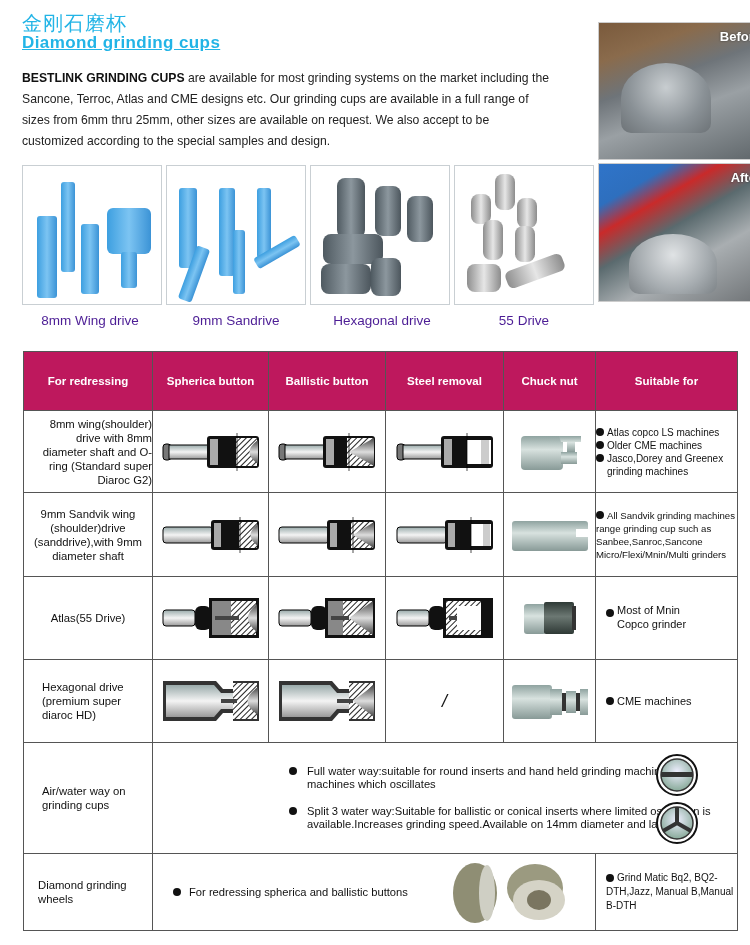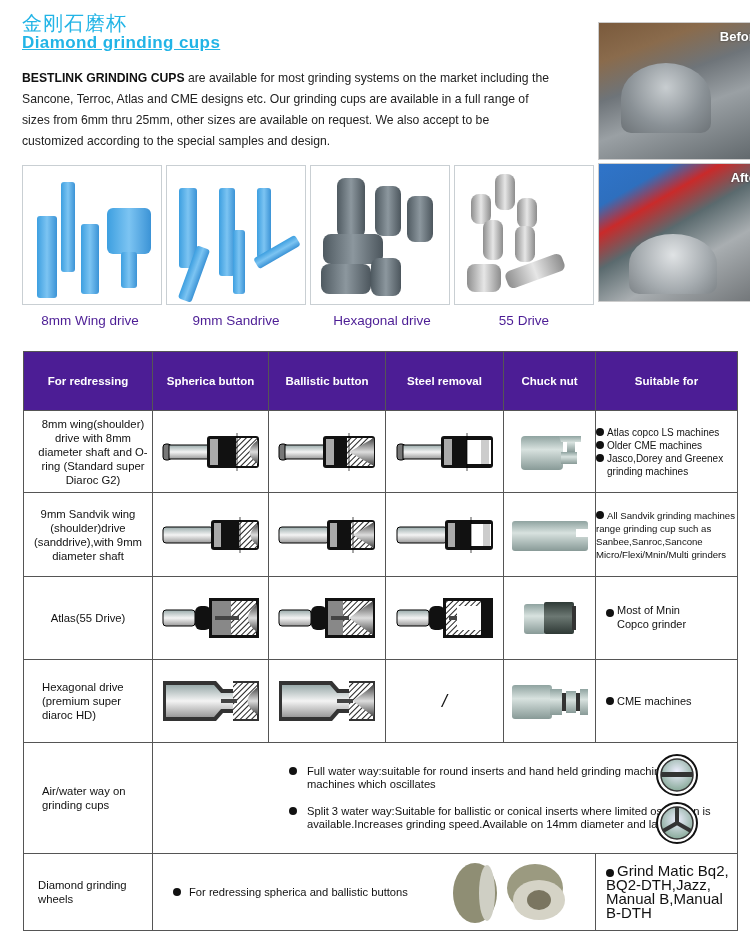--- a/index.html
+++ b/index.html
@@ -18,21 +18,21 @@
   
   .prod{top:165px;width:138px;height:138px;border:1px solid #c9cfd3;background:#fff;overflow:hidden;}
   .prod-cap{top:313px;font-size:13.5px;color:#4c1d95;text-align:center;width:140px;}
   .cyl{position:absolute;border-radius:3px;}
   .blue{background:linear-gradient(90deg,#3d9fe0,#7cc4f2 50%,#3b93d6);}
   .grey{background:linear-gradient(90deg,#4f5a61,#8c979e 50%,#4c565d);}
   .steel{background:linear-gradient(90deg,#8e8e8e,#e6e6e6 50%,#8c8c8c);}
   
   table.spec{position:absolute;left:23px;top:351px;width:714px;border-collapse:collapse;table-layout:fixed;}
   table.spec td, table.spec th{border:1px solid #555;padding:0;vertical-align:middle;}
-  table.spec th{background:#4c1d95;color:#fff;font-size:11.5px;font-weight:bold;height:58px;text-align:center;}
+  table.spec th{background:#be185d;color:#fff;font-size:11.5px;font-weight:bold;height:58px;text-align:center;}
   .c0{width:129px;}.c1{width:116px;}.c2{width:117px;}.c3{width:118px;}.c4{width:92px;}.c5{width:142px;}
   .rowlabel{font-size:11.3px;line-height:14px;text-align:center;padding:0 4px;color:#111;}
   .rowlabel.left{text-align:left;padding-left:18px;}
   .suit{font-size:10px;line-height:13px;padding:0 4px 0 6px;color:#111;}
   .suit .bul{display:inline-block;width:8px;height:8px;border-radius:50%;background:#111;margin-right:3px;vertical-align:-0.5px;}
   .drawing{display:block;margin:0 auto;}
   .nut{display:block;margin:0 auto;}
   .slash{font-size:18px;text-align:center;font-style:italic;}
   .ww-item{font-size:11.2px;line-height:13px;position:relative;padding-left:24px;}
   .ww-item .bul{position:absolute;left:6px;top:2px;width:8px;height:8px;border-radius:50%;background:#111;}
@@ -139,21 +139,21 @@
       <tr>
     <th>For redressing</th>
     <th>Spherica button</th>
     <th>Ballistic button</th>
     <th>Steel removal</th>
     <th>Chuck nut</th>
     <th>Suitable for</th>
   </tr>
 
   <tr style="height:82px;">
-    <td class="rowlabel" style="text-align:center;padding-left:10px;">8mm wing(shoulder) drive with 8mm diameter shaft and O-ring (Standard super Diaroc G2)</td>
+    <td class="rowlabel" style="text-align:right;padding-left:10px;">8mm wing(shoulder) drive with 8mm diameter shaft and O-ring (Standard super Diaroc G2)</td>
     <td>
       <svg class="drawing" width="100" height="40" viewBox="0 0 100 40">
         <rect x="2" y="12" width="8" height="16" rx="3" fill="#777" stroke="#000"></rect>
         <rect x="8" y="13" width="40" height="14" fill="url(#shaft)" stroke="#000"></rect>
         <rect x="46" y="4" width="52" height="32" rx="3" fill="#111"></rect>
         <rect x="49" y="7" width="8" height="26" fill="#aaa"></rect>
         <rect x="75" y="6" width="21" height="28" fill="url(#hatch)"></rect>
         <path d="M97 8 Q80 20 97 32 Z" fill="url(#cone)"></path>
         <line x1="76" y1="1" x2="76" y2="39" stroke="#000" stroke-width="0.7"></line>
       </svg>
@@ -345,18 +345,18 @@
     <td colspan="4" style="position:relative;">
       <div style="font-size:11.2px;padding-left:20px;"><span class="wheelbul"></span><span>For redressing spherica and ballistic buttons</span></div>
       <svg style="position:absolute;right:20px;top:6px;" width="130" height="66" viewBox="0 0 130 66">
         <ellipse cx="30" cy="33" rx="22" ry="30" fill="#8f8e74"></ellipse>
         <ellipse cx="42" cy="33" rx="8" ry="28" fill="#cfcfc4"></ellipse>
         <ellipse cx="90" cy="28" rx="28" ry="24" fill="#9b9a80"></ellipse>
         <ellipse cx="94" cy="40" rx="26" ry="20" fill="#d5d3c6"></ellipse>
         <ellipse cx="94" cy="40" rx="12" ry="10" fill="#7a7560"></ellipse>
       </svg>
     </td>
-    <td class="suit" style="font-size:15px;line-height:14px;padding-left:10px;">
+    <td class="suit" style="font-size:10px;line-height:14px;padding-left:10px;">
       <span class="bul"></span><span>Grind Matic Bq2, BQ2-DTH,Jazz, Manual B,Manual B-DTH</span>
     </td>
   </tr>
 </tbody>
   </table>
 
 </body></html>

